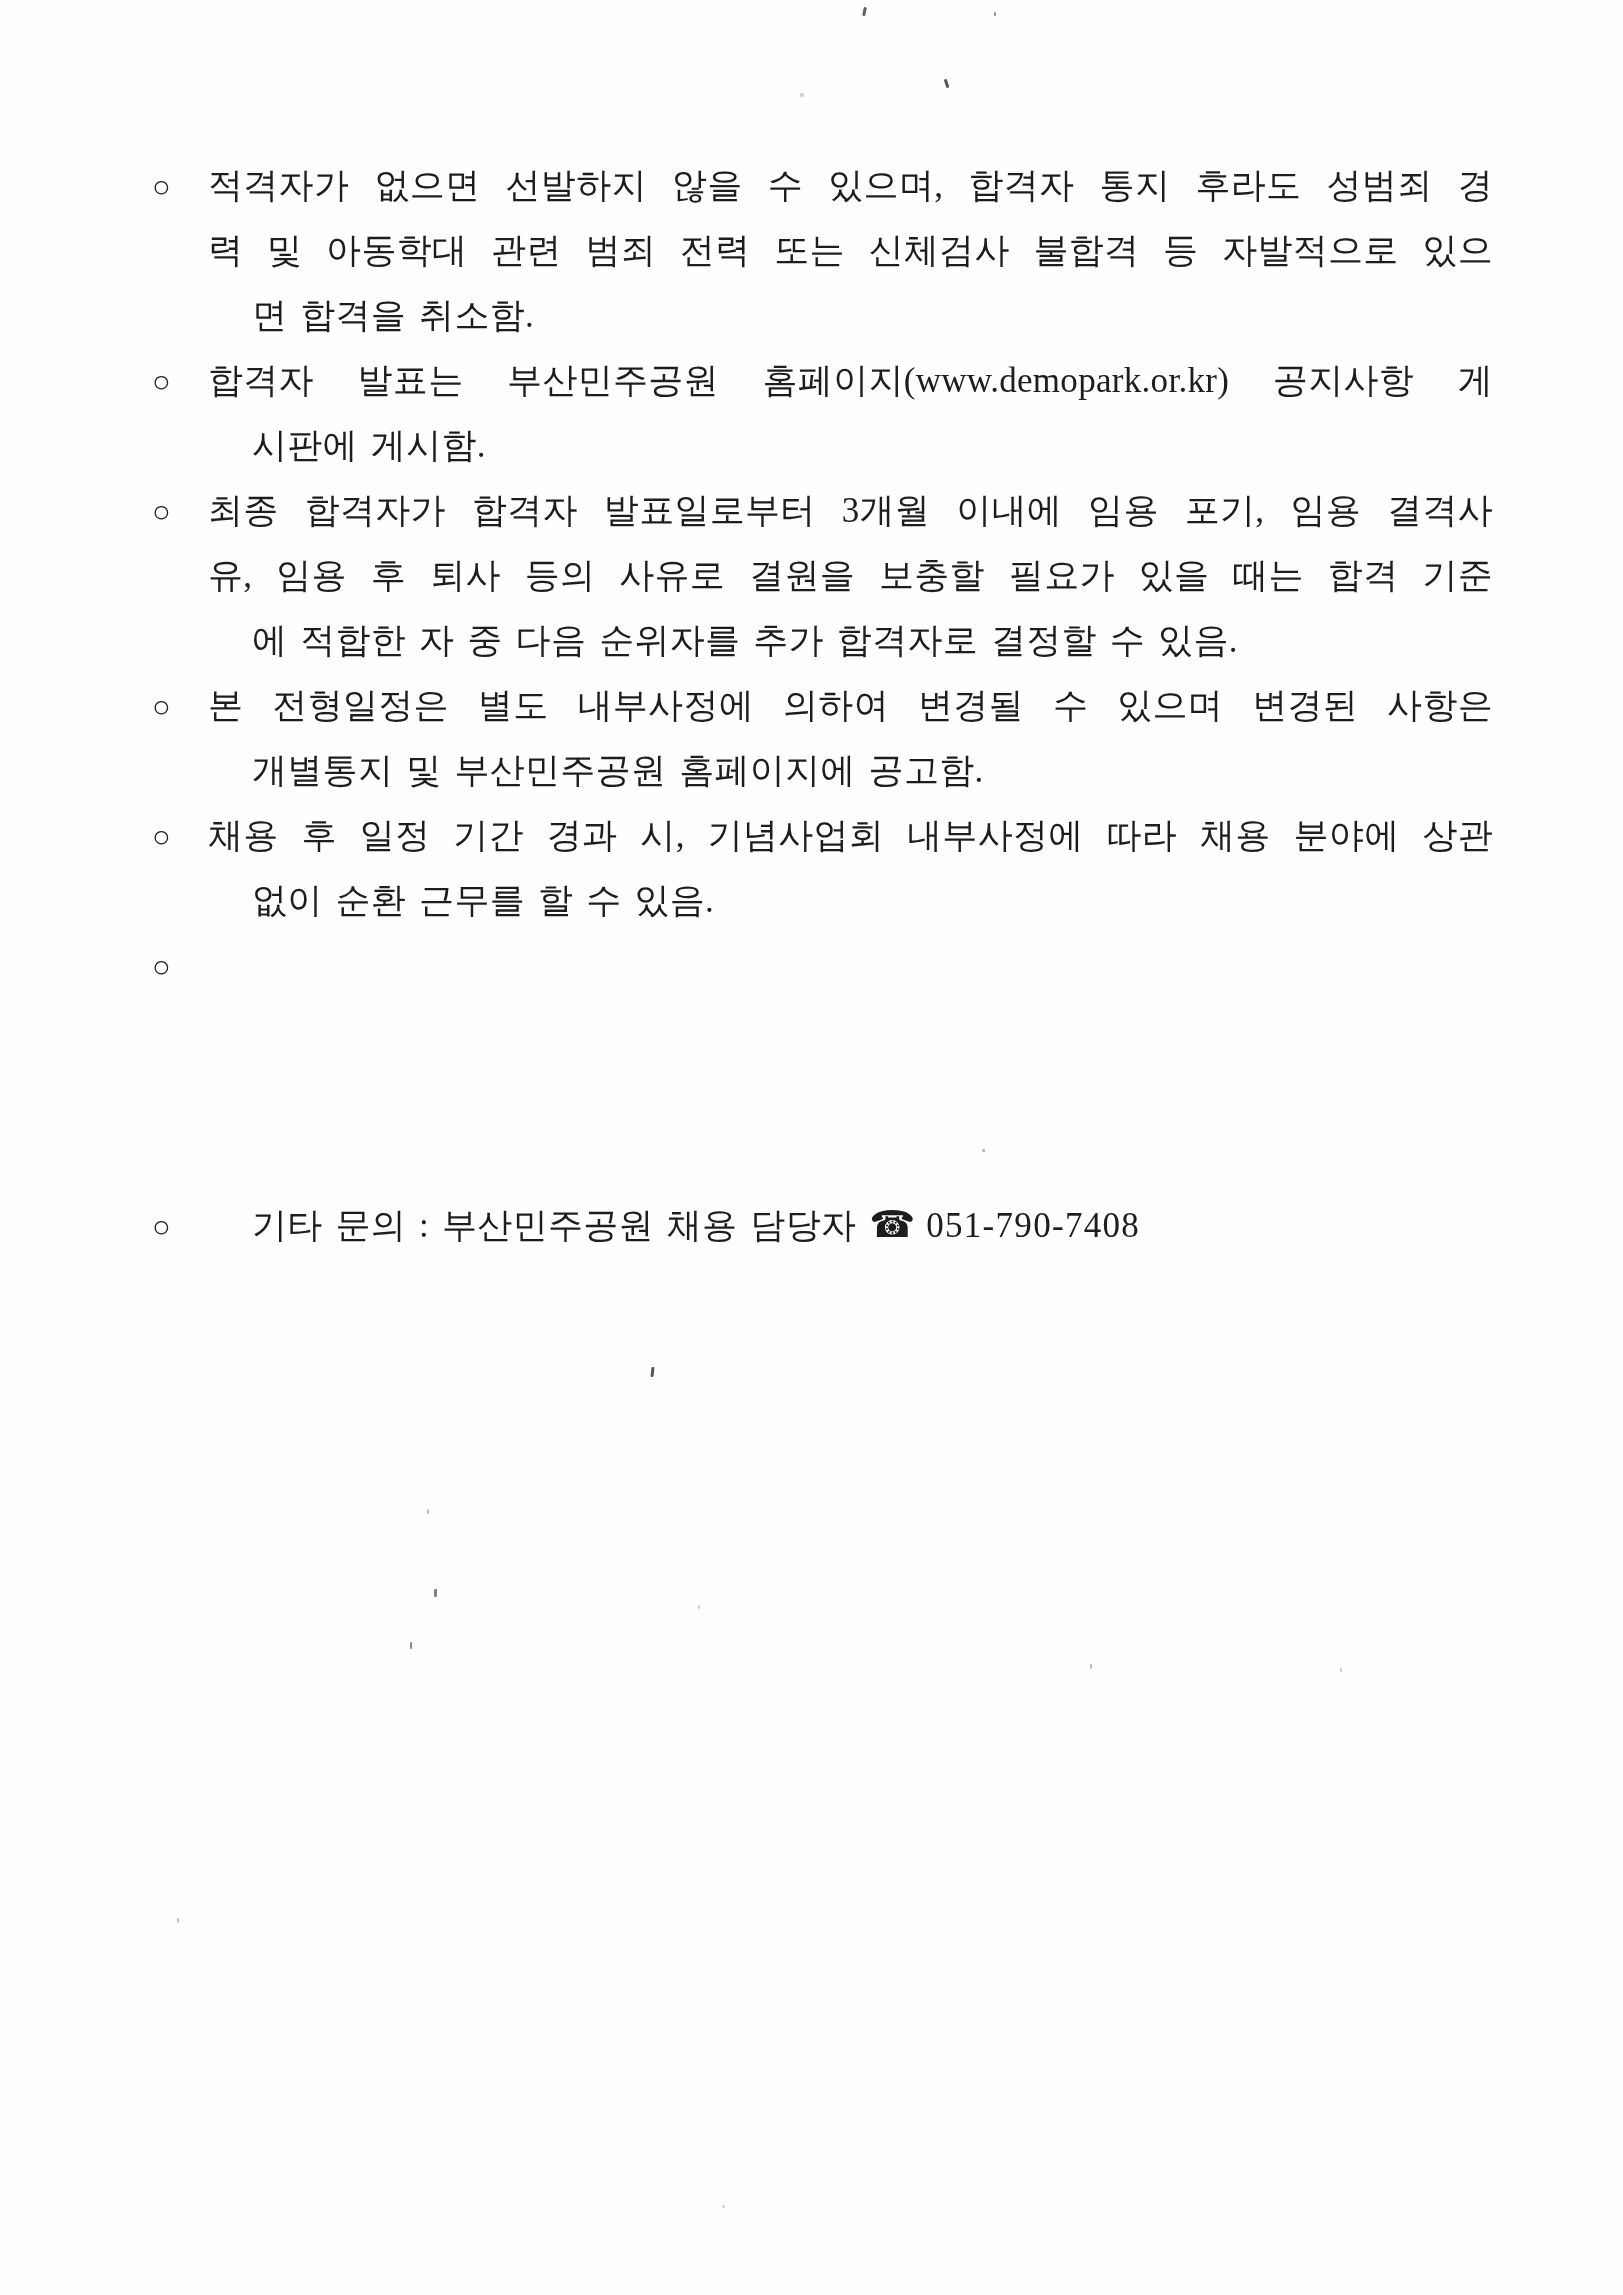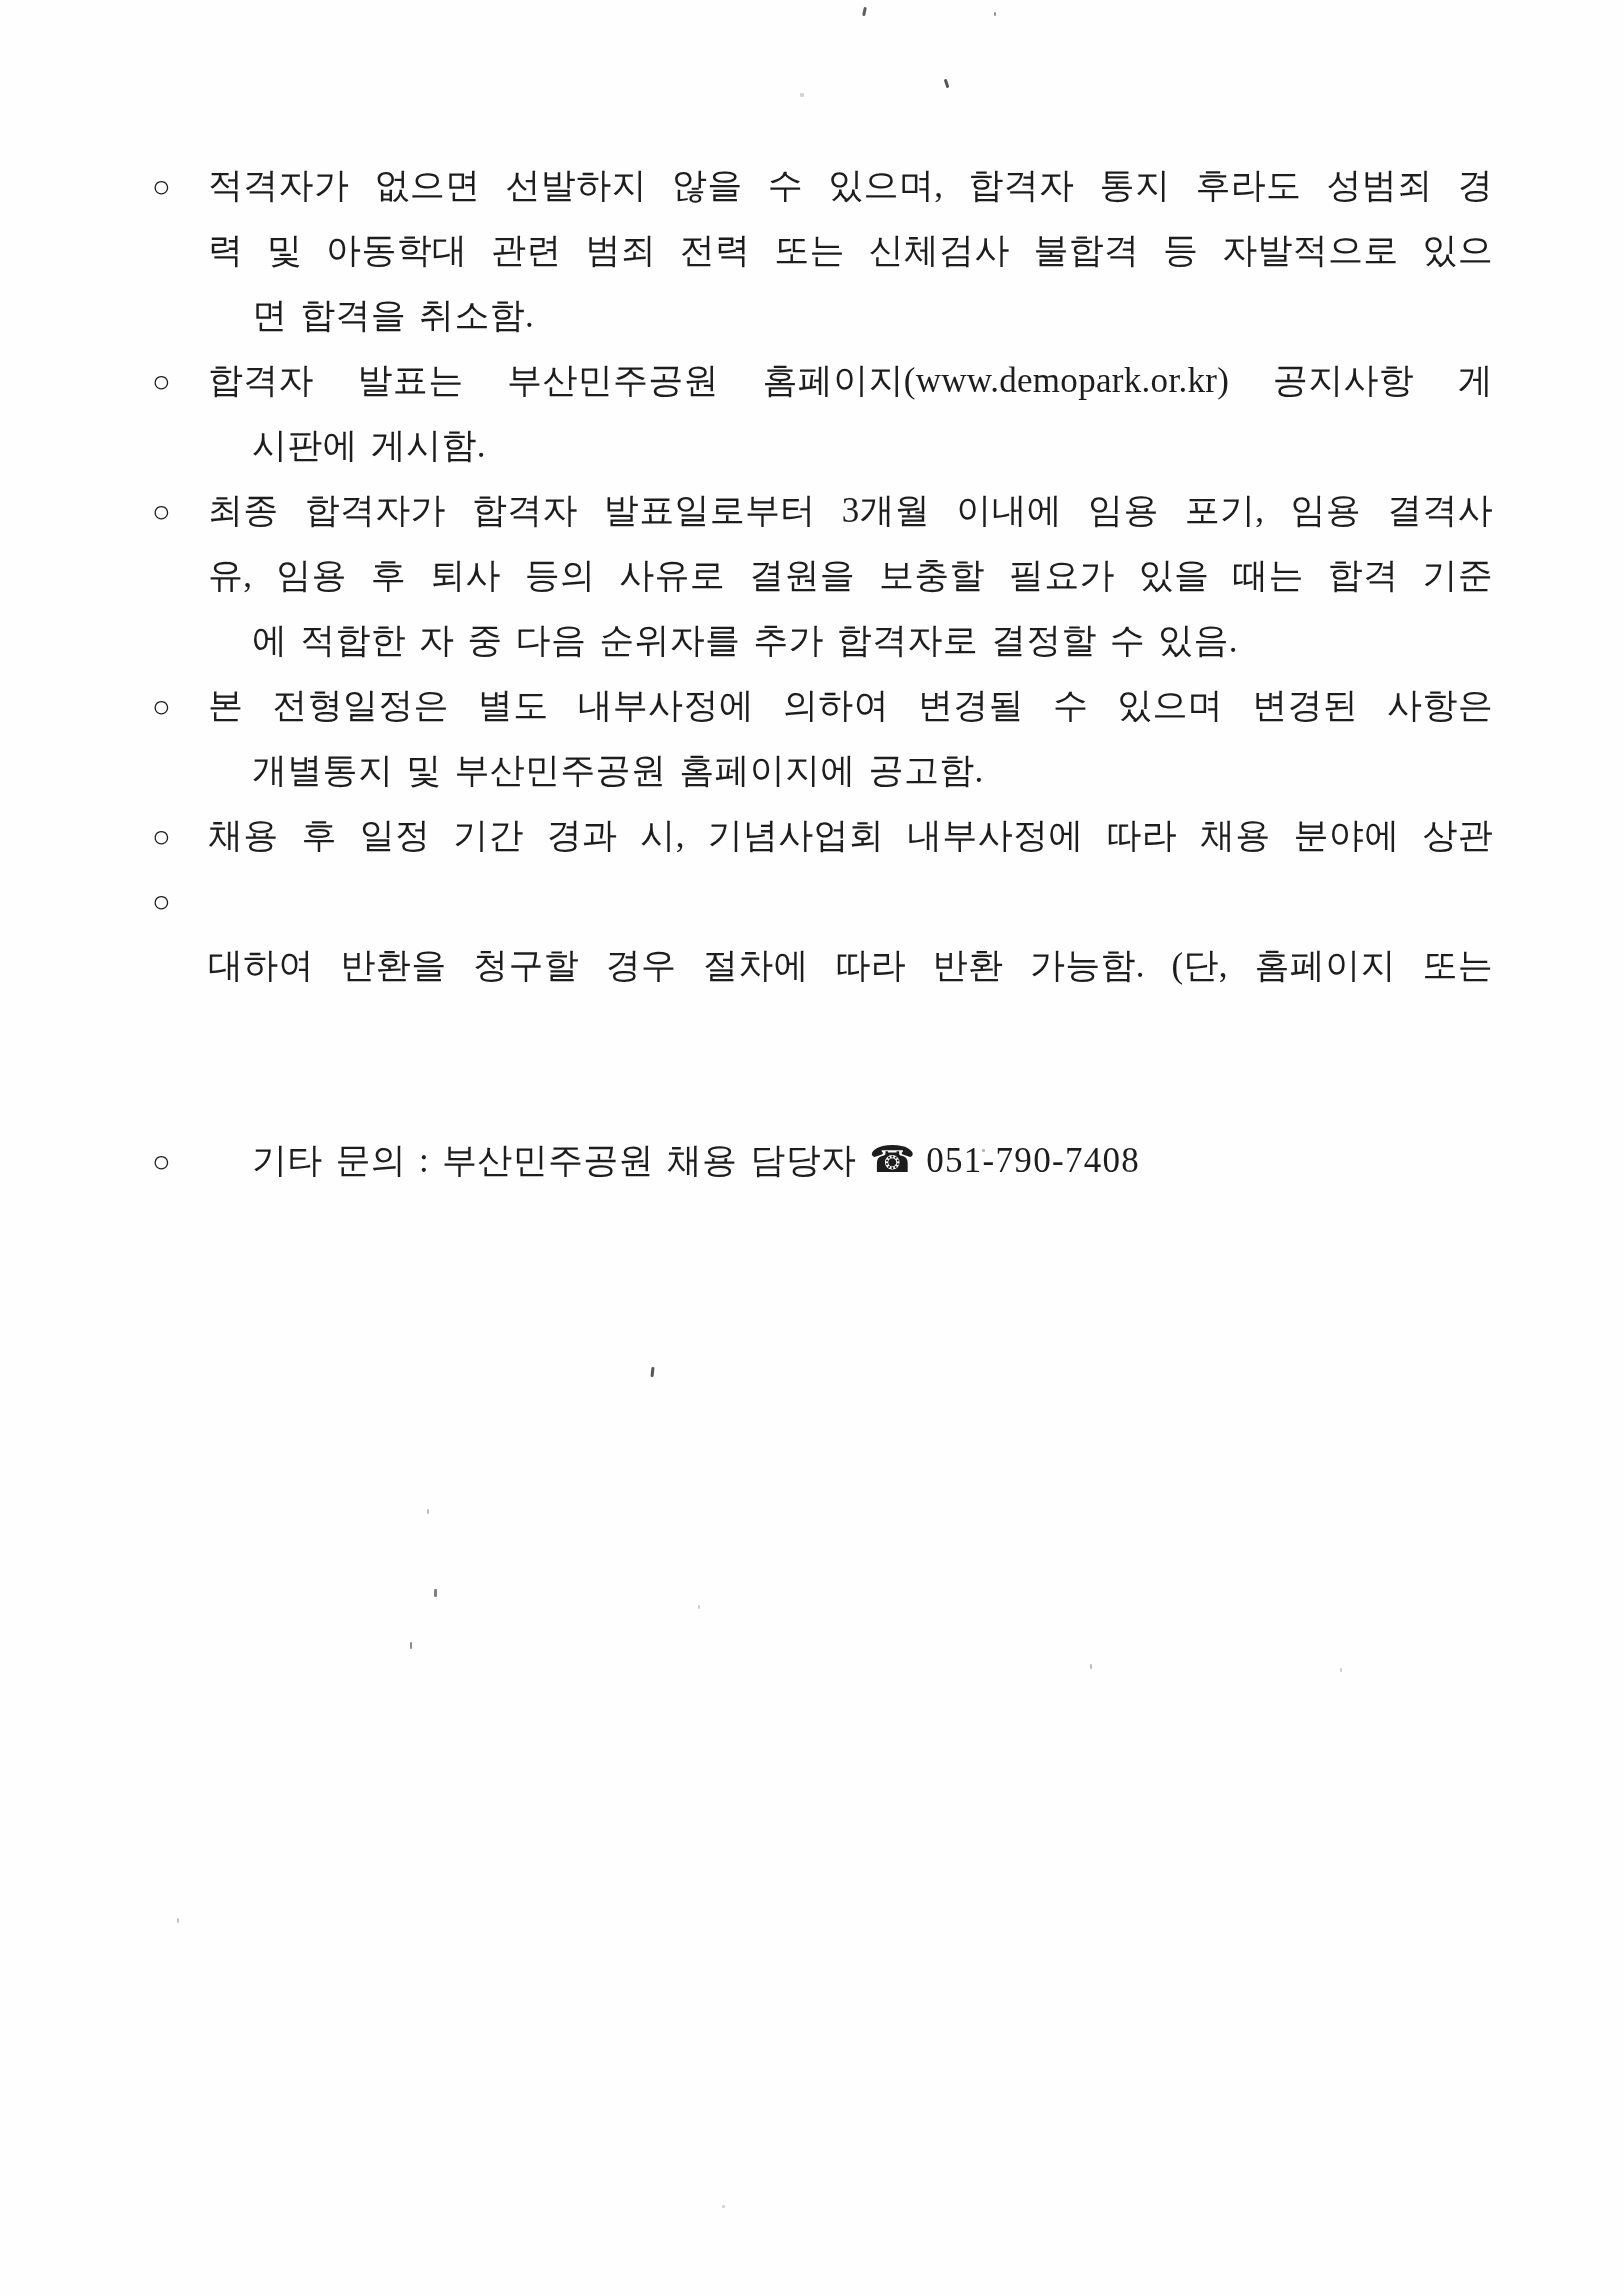--- a/index.html
+++ b/index.html
@@ -111,27 +111,30 @@
     </div>
     <div class="line">
       <span class="bullet"></span>
       <span class="txt left">개별통지 및 부산민주공원 홈페이지에 공고함.</span>
     </div>
 
     <div class="line">
       <span class="bullet">○</span>
       <span class="txt just">채용 후 일정 기간 경과 시, 기념사업회 내부사정에 따라 채용 분야에 상관</span>
     </div>
+    <div class="line">
+      <span class="bullet"></span>
+      <span class="txt left">없이 순환 근무를 할 수 있음.</span>
+    </div>
 
     <div class="line">
       <span class="bullet">○</span>
     </div>
     <div class="line">
       <span class="bullet"></span>
-      <span class="txt just">대하여 반환을 청구할 경우 절차에 따라 반환 가능함. (단, 홈페이지 또는</span>
     </div>
     <div class="line">
       <span class="bullet"></span>
     </div>
     <div class="line">
       <span class="bullet"></span>
     </div>
 
     <div class="line">
       <span class="bullet">○</span>

